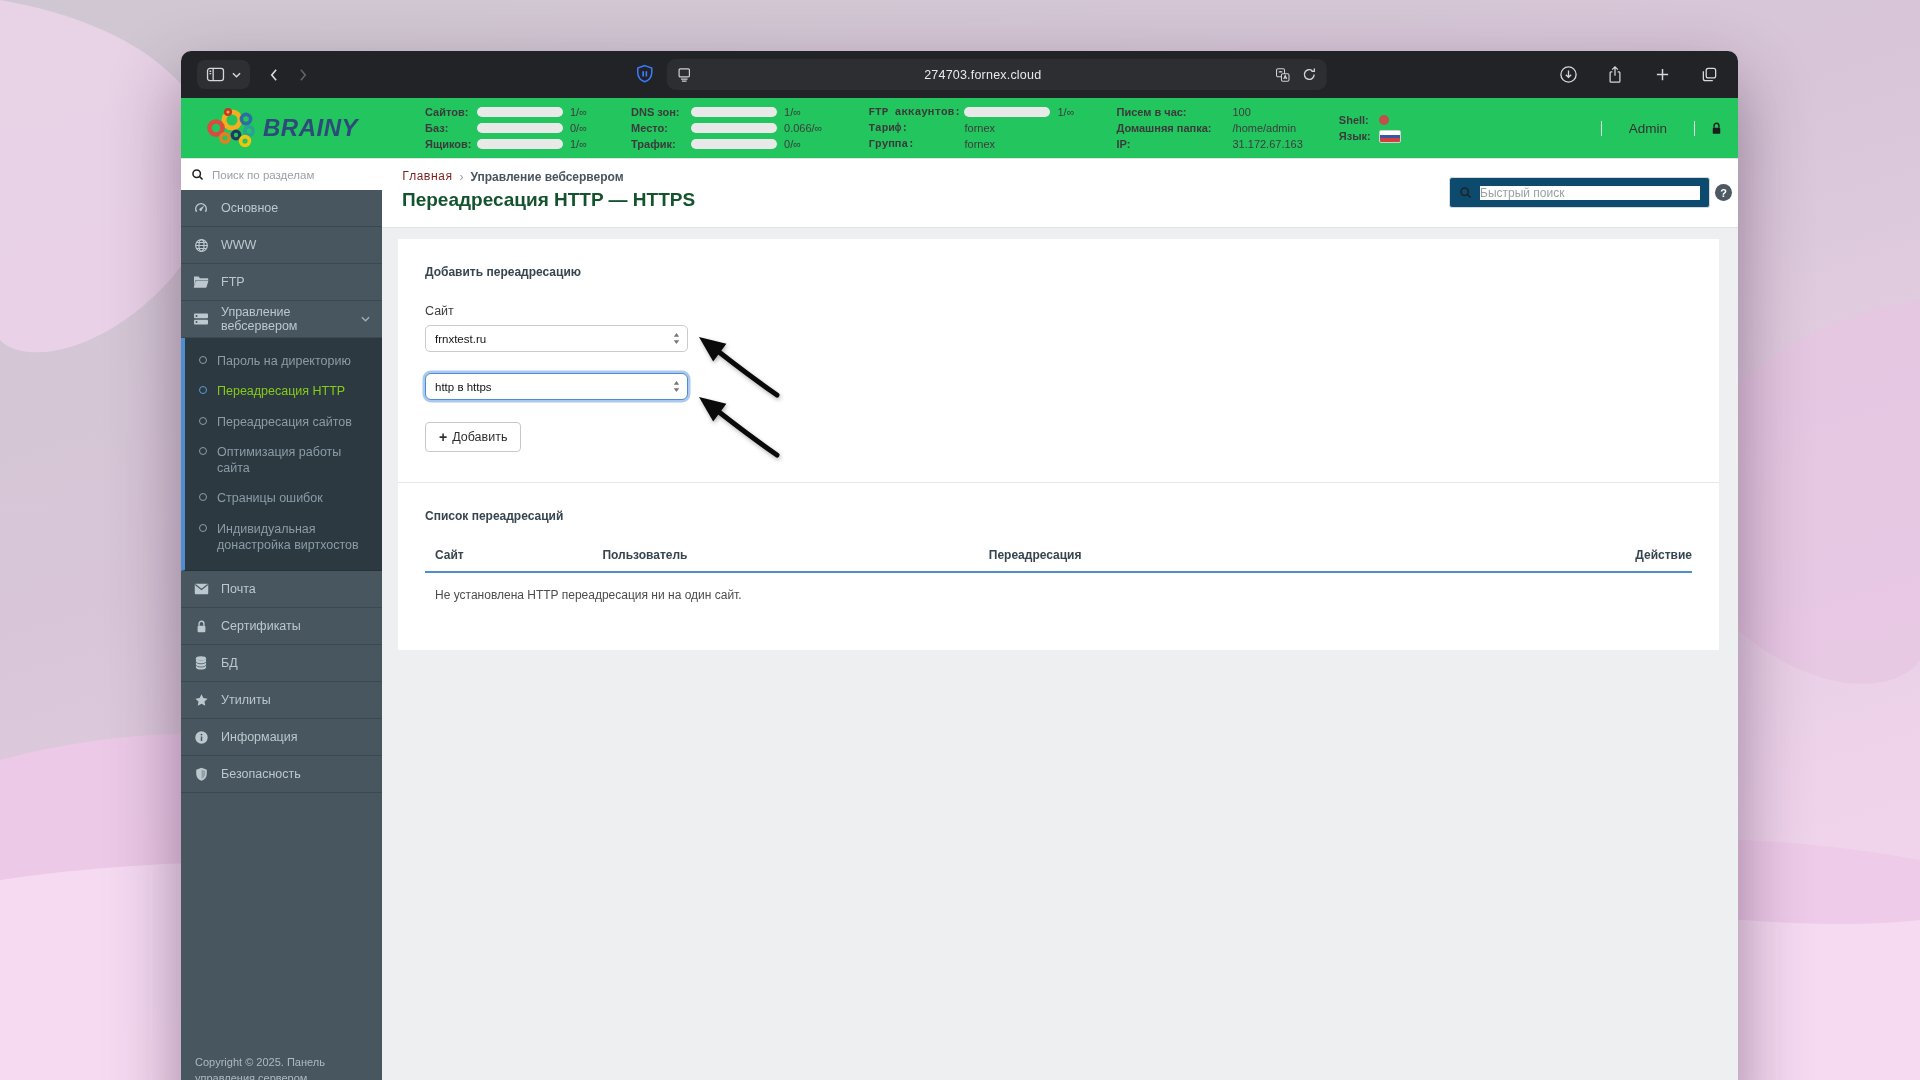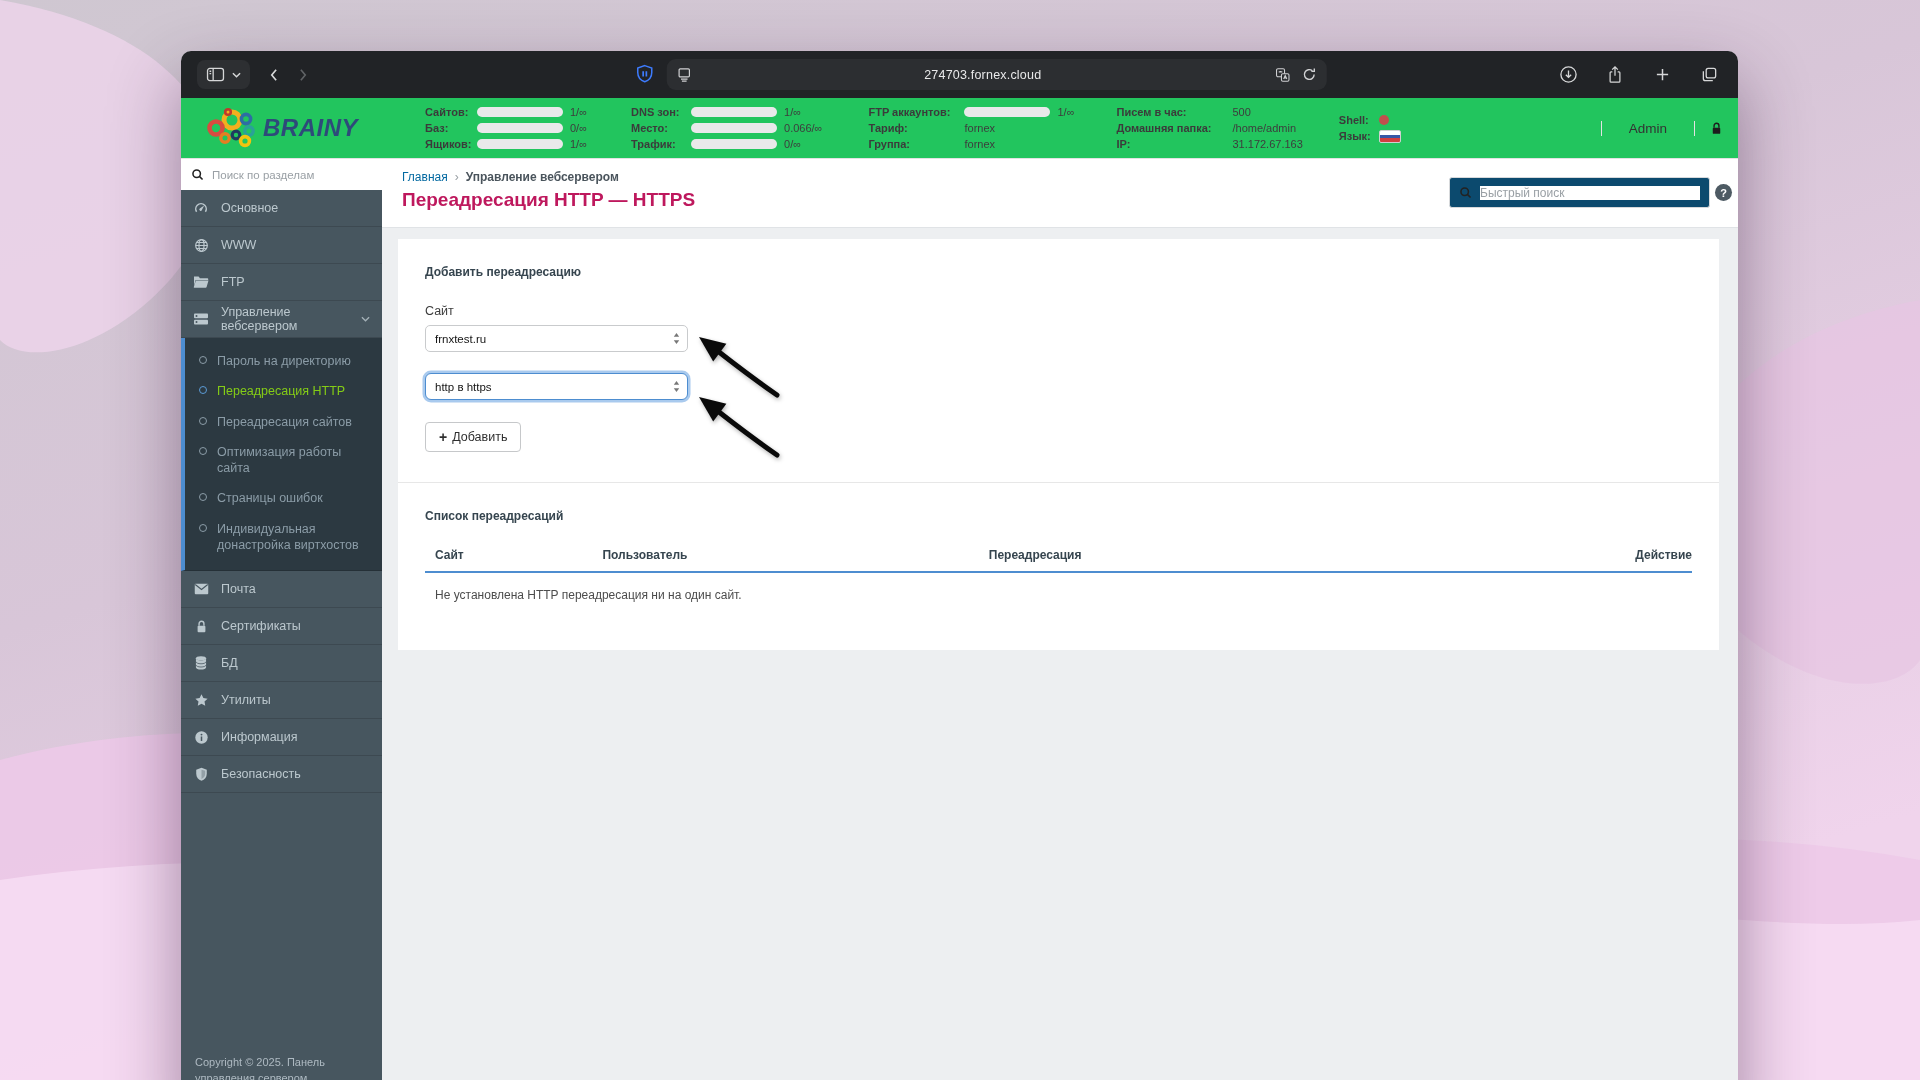--- a/index.html
+++ b/index.html
@@ -30,21 +30,21 @@
 
   
   .panel-header { height:61px; flex:0 0 61px; background:#22c55e; display:flex; align-items:stretch; border-bottom:1px solid #e3e3e3; }
   .logo-cell { width:201px; flex:0 0 201px; display:flex; align-items:center; justify-content:center; gap:6px; }
   .logo-text { font-size:24px; font-weight:700; font-style:italic; color:#2e4a7a; letter-spacing:.5px; }
   .stats { flex:1; display:flex; align-items:center; padding-left:43px; font-size:11px; color:#333; }
   .stat-col { display:flex; flex-direction:column; gap:2px; }
   .stat-row { display:flex; align-items:center; height:14px; }
   .stat-label { font-weight:700; color:#3b3b3b; white-space:nowrap; }
   .c1 .stat-label { width:52px; } .c2 .stat-label { width:60px; }
-  .c3 .stat-label { width:96px; } .c4 .stat-label { width:116px; }
+  .c3 .stat-label { width:96px;font-family:Liberation Mono, monospace; } .c4 .stat-label { width:116px; }
   .c5 .stat-label { width:40px; }
   .stat-bar { width:86px; height:10px; background:#e9e9ea; border-radius:5px; margin-right:7px; }
   .stat-value { white-space:nowrap; color:#3d3d3d; }
   .c1 { margin-right:44px; } .c2 { margin-right:46px; } .c3 { margin-right:42px; } .c4 { margin-right:36px; }
   .shell-dot { width:10px; height:10px; border-radius:50%; background:#c0504d; display:inline-block; }
   .flag { width:22px; height:13px; border-radius:2px; border:1px solid #d0d0d0;
           background:linear-gradient(#ffffff 0 33%, #3757a5 33% 66%, #d23f3f 66% 100%); display:inline-block; }
   .hdr-spacer { flex:1; }
   .admin-cell { display:flex; align-items:center; padding:0 27px; border-left:1px solid #e3e3e3; border-right:1px solid #e3e3e3; font-size:13.5px; color:#333; cursor:pointer; }
   .lock-cell { display:flex; align-items:center; padding:0 15px; cursor:pointer; color:#1d1d1d; }
@@ -66,24 +66,24 @@
   .sub-item .bullet { width:8px; height:8px; border-radius:50%; border:1.5px solid #8b9ca7; flex:0 0 8px; margin-top:3px; }
   .sub-item.active { color:#84cc16; }
   .sub-item.active .bullet { border-color:#5b9bd5; }
   .side-footer { margin-top:auto; padding:0 14px 18px; font-size:11px; color:#aebac2; line-height:1.5; }
   .side-footer a { color:#8ec7e8; text-decoration:underline; cursor:pointer; }
 
   
   .main { flex:1; position:relative; background:#edeff1; min-width:0; }
   .page-strip { height:69px; background:#fff; border-bottom:1px solid #e0e3e6; padding:11px 0 0 20px; position:relative; }
   .breadcrumb { font-size:12px; color:#8b9095; display:flex; gap:7px; align-items:center; }
-  .crumb-1 { color:#0369a1; cursor:pointer; }
+  .crumb-1 { color:#7f1d1d; cursor:pointer;font-family:Liberation Mono, monospace; }
   .crumb-sep { color:#9aa0a5; }
   .crumb-2 { color:#4a545c; font-weight:600; cursor:pointer; }
-  .page-title { font-size:19px; font-weight:700; color:#be185d; margin-top:5px; }
+  .page-title { font-size:19px; font-weight:700; color:#14532d; margin-top:5px; }
   .quick-search { position:absolute; right:28px; top:18px; width:261px; height:31px; background:#0c4a6e;
                   border:1px solid #d7d9db; border-radius:3px; display:flex; align-items:center; padding:0 9px; gap:8px; color:#222; }
   .quick-search input { border:0; outline:0; flex:1; font-size:12px; font-family:inherit; color:#333; }
   .quick-search input::placeholder { color:#9aa0a5; }
   .help-circle { position:absolute; right:6px; top:25px; width:17px; height:17px; border-radius:50%;
                  background:#4d5a63; color:#fff; font-size:11px; font-weight:700; display:flex; align-items:center; justify-content:center; cursor:pointer; }
 
   
   .card { background:#ffffff; margin:11px 19px 0 16px; }
   .card-section { padding:26px 27px 30px; }
@@ -289,21 +289,21 @@
             <span class="stat-value">fornex</span>
           </div>
         <div class="stat-row">
             <span class="stat-label">Группа:</span>
             <span class="stat-value">fornex</span>
           </div>
       </div>
       <div class="stat-col c4">
         <div class="stat-row">
             <span class="stat-label">Писем в час:</span>
-            <span class="stat-value">500</span>
+            <span class="stat-value">100</span>
           </div>
         <div class="stat-row">
             <span class="stat-label">Домашняя папка:</span>
             <span class="stat-value">/home/admin</span>
           </div>
         <div class="stat-row">
             <span class="stat-label">IP:</span>
             <span class="stat-value">31.172.67.163</span>
           </div>
       </div>

